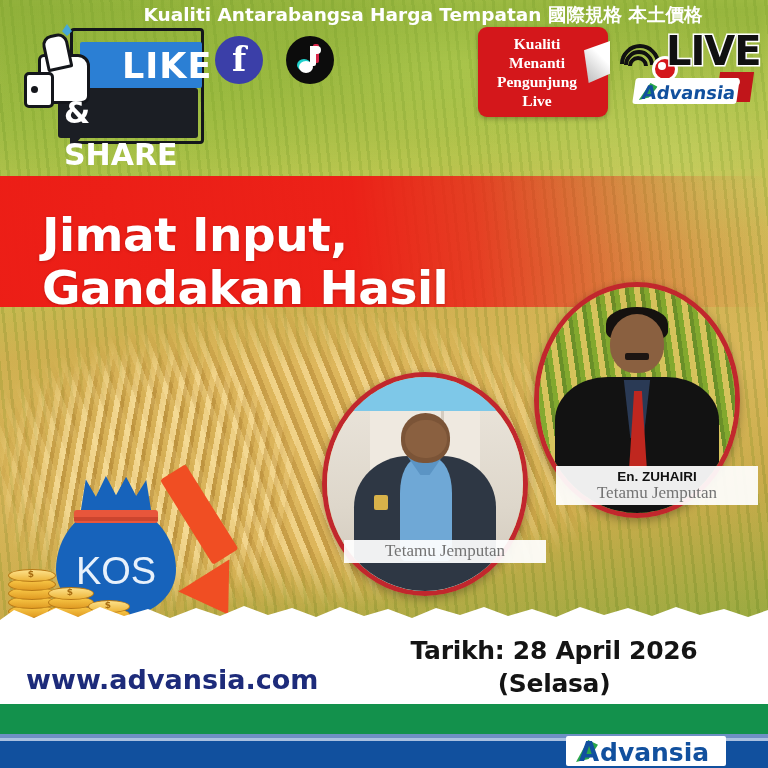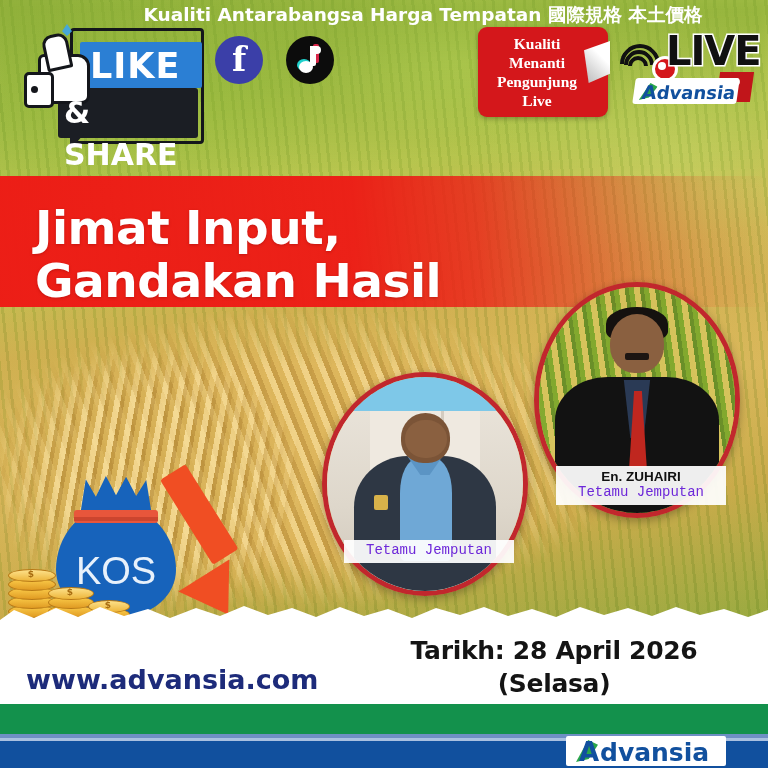--- a/index.html
+++ b/index.html
@@ -50,21 +50,21 @@
   
   .likeshare{position:absolute;left:18px;top:22px;width:190px;height:122px;}
   .ls-frame{position:absolute;left:52px;top:6px;width:128px;height:110px;
     border:3px solid #14161b;border-radius:4px;}
   .ls-blue{position:absolute;left:62px;top:20px;width:122px;height:46px;background:#2b7fd4;border-radius:2px;}
   .ls-dark{position:absolute;left:40px;top:66px;width:140px;height:50px;background:#1b1e24;border-radius:3px;}
   .ls-tail{position:absolute;left:52px;top:112px;width:0;height:0;
     border-left:14px solid #1b1e24;border-bottom:16px solid transparent;}
   .ls-like{position:absolute;left:72px;top:24px;width:112px;height:40px;color:#fff;
     font-size:35px;font-weight:bold;letter-spacing:1px;line-height:40px;
-    font-family:"DejaVu Sans",sans-serif;}
+    font-family:"DejaVu Sans",sans-serif;padding-left:32px;}
   .ls-share{position:absolute;left:46px;top:70px;width:132px;height:42px;color:#fff;
     font-size:30px;font-weight:bold;line-height:42px;font-family:"DejaVu Sans",sans-serif;}
   .thumb{position:absolute;left:6px;top:18px;width:62px;height:66px;}
   .thumb-palm{position:absolute;left:14px;top:14px;width:46px;height:44px;background:#fff;
     border:3px solid #14161b;border-radius:6px 12px 8px 4px;}
   .thumb-up{position:absolute;left:20px;top:-6px;width:20px;height:30px;background:#fff;
     border:3px solid #14161b;border-radius:10px 10px 2px 2px;transform:rotate(-12deg);}
   .thumb-cuff{position:absolute;left:0px;top:32px;width:24px;height:30px;background:#fff;
     border:3px solid #14161b;border-radius:5px;}
   .thumb-dot{position:absolute;left:7px;top:46px;width:7px;height:7px;background:#14161b;border-radius:50%;}
@@ -116,21 +116,21 @@
 
   
   .adv-leaf{position:absolute;background:#2aa74a;
     clip-path:polygon(0 100%,55% 0,100% 22%,58% 86%);}
   .adv-a{position:absolute;color:#11509e;font-weight:bold;font-family:"DejaVu Sans",sans-serif;}
   .adv-rest{position:absolute;color:#11509e;font-weight:bold;font-family:"DejaVu Sans",sans-serif;}
 
   
   .band{position:absolute;left:0;top:176px;width:768px;height:131px;
     background:linear-gradient(90deg,rgba(237,28,22,.99) 0%,rgba(237,28,22,.97) 46%,rgba(237,28,22,.78) 62%,rgba(237,28,22,.42) 78%,rgba(237,28,22,.12) 92%,rgba(237,28,22,0) 100%);}
-  .band h1{position:absolute;left:26px;top:16px;margin:9px;color:#fff;font-size:47px;line-height:53px;
+  .band h1{position:absolute;left:26px;top:16px;margin:16px;color:#fff;font-size:47px;line-height:53px;
     font-weight:bold;font-family:"DejaVu Sans",sans-serif;letter-spacing:-.5px;
     text-shadow:0 1px 3px rgba(120,0,0,.35);}
 
   
   .bag{position:absolute;left:56px;top:476px;width:120px;height:140px;}
   .bag-body{position:absolute;left:0;top:30px;width:120px;height:110px;background:#1763bb;
     border-radius:48% 48% 44% 44%/58% 58% 42% 42%;}
   .bag-neck{position:absolute;left:24px;top:0px;width:72px;height:40px;background:#1763bb;
     clip-path:polygon(0 100%,8% 8%,22% 52%,36% 0,50% 48%,64% 2%,78% 50%,92% 10%,100% 100%);}
   .bag-tie{position:absolute;left:18px;top:34px;width:84px;height:13px;background:#e8563b;
@@ -180,25 +180,25 @@
   .p2head{position:absolute;left:36%;top:12%;width:28%;height:26%;background:#8a6040;border-radius:50% 50% 46% 46%;}
   .p2hair{position:absolute;left:34%;top:9%;width:32%;height:15%;background:#15110f;border-radius:50% 50% 28% 28%;}
   .p2body{position:absolute;left:8%;top:40%;width:84%;height:60%;background:#121212;
     border-radius:32% 32% 0 0;}
   .p2shirt{position:absolute;left:38%;top:41%;width:24%;height:26%;background:#2a3a55;
     clip-path:polygon(22% 0,78% 0,64% 100%,36% 100%);}
   .p2tie{position:absolute;left:46%;top:46%;width:9%;height:34%;background:#c0271f;
     clip-path:polygon(28% 0,72% 0,100% 100%,0 100%);}
   .p2stache{position:absolute;left:44%;top:29%;width:12%;height:3.5%;background:#1c1512;border-radius:2px;}
 
-  .namebar{position:absolute;background:rgba(255,255,255,.93);text-align:center;padding:3px 0 5px;}
+  .namebar{position:absolute;background:rgba(255,255,255,.93);text-align:center;padding:3px 16px 5px;}
   .nb1{left:344px;top:540px;width:170px;}
   .nb2{left:556px;top:466px;width:170px;}
   .nb-name{font-size:13.5px;font-weight:bold;color:#111;line-height:16px;font-family:"Liberation Sans",sans-serif;}
-  .nb-role{font-size:14px;color:#6d28d9;line-height:15px;font-family:Liberation Mono, monospace;}
+  .nb-role{font-size:17px;color:#737373;line-height:15px;font-family:Liberation Serif, serif;}
 
   
   .torn{position:absolute;left:0;top:598px;width:768px;height:170px;background:#fff;
     clip-path:polygon(0 22px,14px 12px,34px 20px,56px 10px,78px 19px,100px 9px,124px 18px,148px 11px,
       170px 20px,196px 10px,220px 18px,244px 8px,268px 17px,292px 10px,316px 19px,340px 9px,364px 18px,
       388px 11px,412px 20px,436px 10px,460px 17px,484px 9px,508px 18px,532px 11px,556px 19px,580px 9px,
       604px 17px,628px 10px,652px 18px,676px 9px,700px 17px,724px 11px,748px 19px,768px 12px,768px 170px,0 170px);}
   .website{position:absolute;left:26px;top:664px;font-size:27px;font-weight:bold;color:#1d2b7a;
     font-family:"DejaVu Sans",sans-serif;}
   .datetime{position:absolute;left:352px;top:634px;width:404px;text-align:center;color:#141414;

